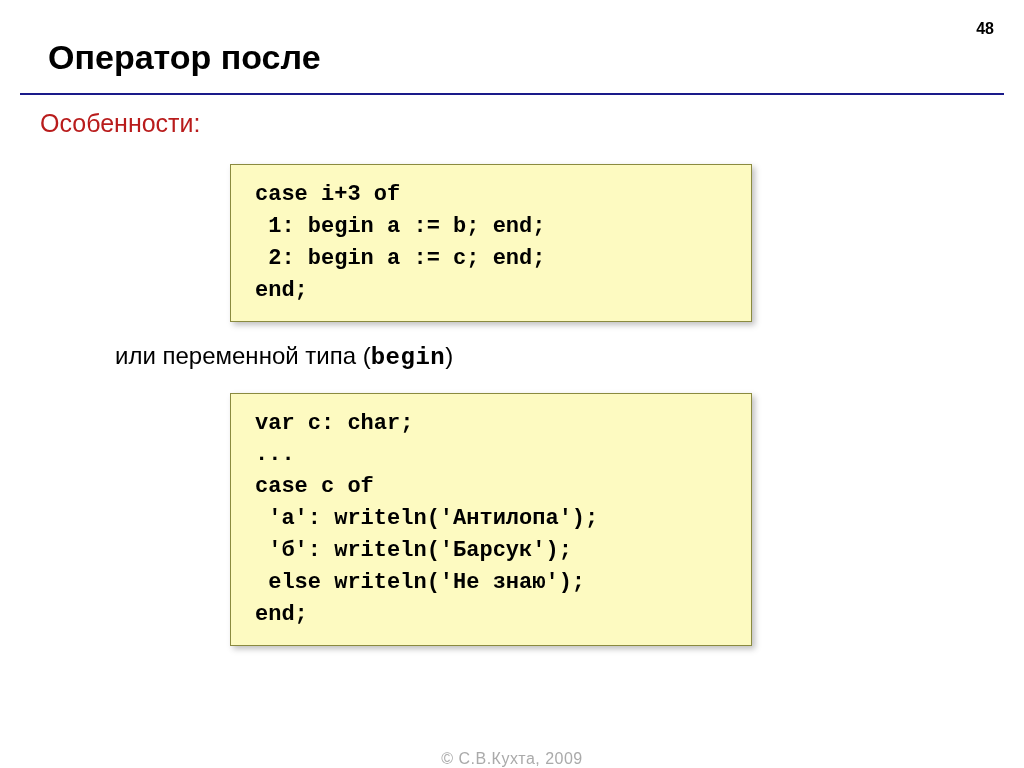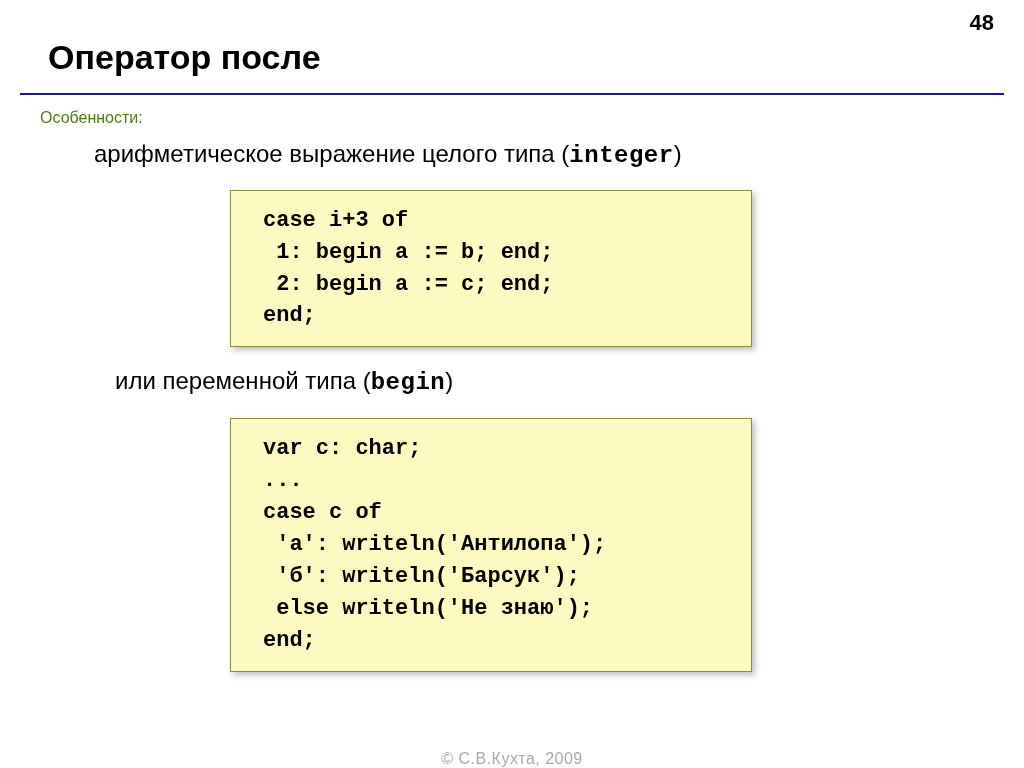--- a/index.html
+++ b/index.html
@@ -6,40 +6,40 @@
   body {
     width: 1024px;
     height: 768px;
     background: #ffffff;
     font-family: Arial, Helvetica, sans-serif;
     position: relative;
     overflow: hidden;
   }
   .page-number {
     position: absolute;
-    top: 10px;
+    top: 20px;
     right: 30px;
-    font-size: 22px;
+    font-size: 16px;
     font-weight: bold;
     color: #000;
   }
   .title {
     padding: 38px 0 0 48px;
     font-size: 34px;
     font-weight: bold;
     color: #000;
   }
   .hr {
     margin: 16px 20px 0 20px;
     border: none;
     border-top: 2px solid #1a1a8a;
   }
   .section-label {
-    color: #4d7c0f;
-    font-size: 16px;
+    color: #b91c1c;
+    font-size: 25px;
     padding: 14px 0 0 40px;
   }
   .bullet-area {
     padding: 10px 0 0 72px;
   }
   .bullet {
     font-size: 24px;
     line-height: 1.45;
     color: #000;
     position: relative;
@@ -61,21 +61,21 @@
   }
   .mono {
     font-family: "Courier New", Courier, monospace;
     font-weight: bold;
     letter-spacing: 0.5px;
   }
   .code-block {
     background: #fdfac1;
     border: 1px solid #8a8a40;
     box-shadow: 3px 3px 6px rgba(0,0,0,0.25);
-    padding: 14px 32px;
+    padding: 14px 24px;
     font-family: "Courier New", Courier, monospace;
     font-weight: bold;
     font-size: 22px;
     line-height: 1.45;
     white-space: pre;
     color: #000;
     width: 522px;
     margin-left: 230px;
   }
   .code-block-1 { margin-top: 16px; }
@@ -100,23 +100,20 @@
 
 <div class="page-number">48</div>
 
 <div class="title">Оператор после</div>
 
 <hr class="hr">
 
 <div class="section-label">Особенности:</div>
 
 <div class="bullet-area">
-  <div class="cont-line">
-    <span>арифметическое выражение целого типа (</span><span class="mono">integer</span><span>)</span>
-  </div>
 </div>
 
 <div class="code-block code-block-1">case i+3 of
  1: begin a := b; end;
  2: begin a := c; end;
 end;</div>
 
 <div class="between-text">
   <span>или переменной типа (</span><span class="mono">begin</span><span>)</span>
 </div>

